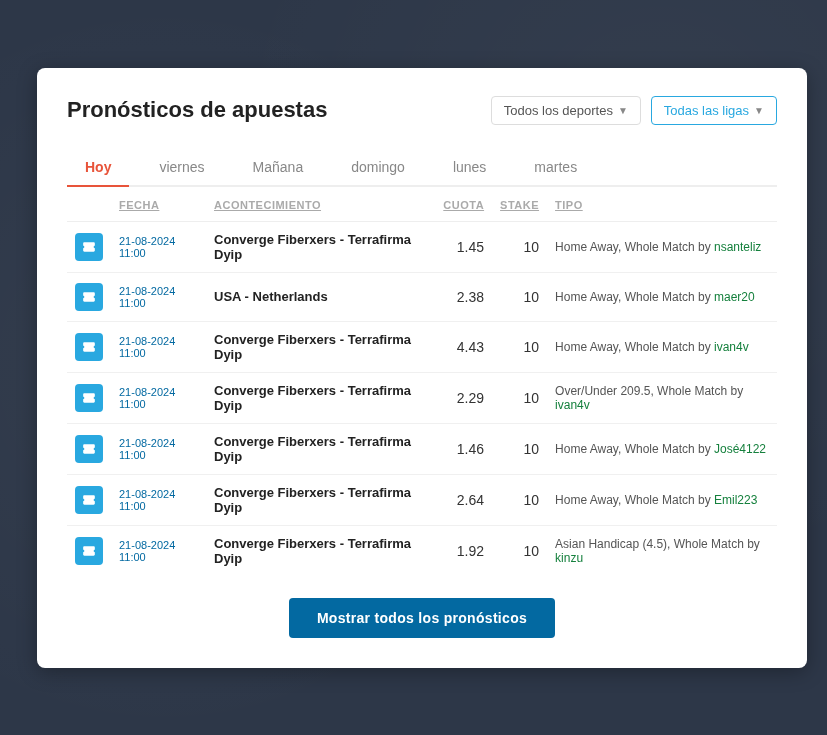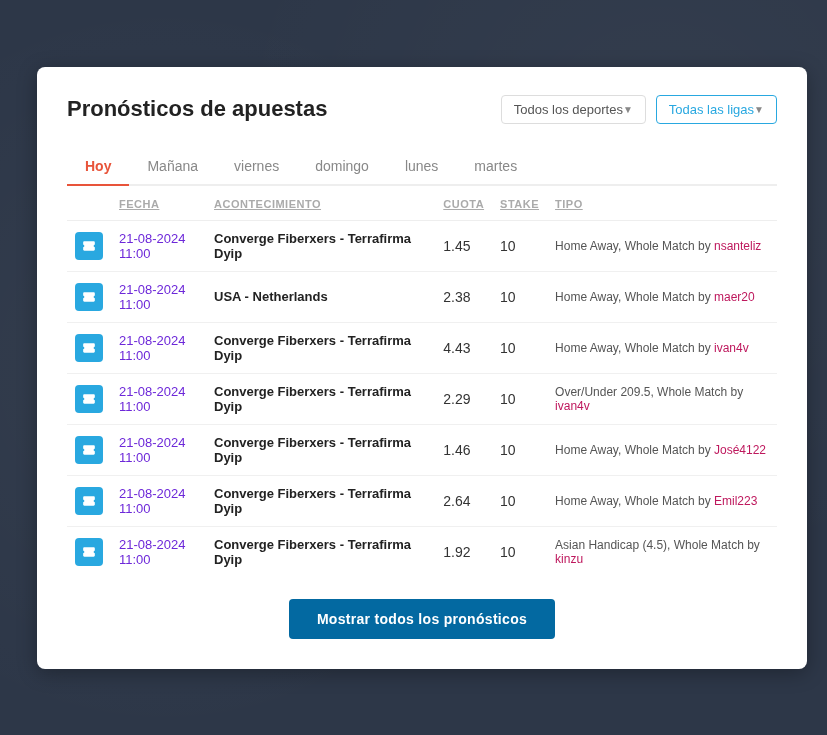--- a/index.html
+++ b/index.html
@@ -34,39 +34,40 @@
       color: #222;
     }
     .header-filters {
       display: flex;
       gap: 10px;
       align-items: center;
     }
     .filter-btn {
       display: flex;
       align-items: center;
+      gap: 5px;
       padding: 6px 12px;
       border: 1px solid #ddd;
       border-radius: 4px;
       background: #fff;
       font-size: 13px;
       color: #555;
       cursor: pointer;
     }
     .filter-btn .chevron {
       font-size: 10px;
       color: #888;
     }
     .filter-btn.active-filter {
       color: #29a8e0;
       border-color: #29a8e0;
     }
     .tabs {
       display: flex;
-      gap: 0;
+      gap: 12px;
       border-bottom: 2px solid #eee;
       margin-bottom: 0;
     }
     .tab {
       padding: 10px 18px;
       font-size: 14px;
       color: #888;
       cursor: pointer;
       border-bottom: 2px solid transparent;
       margin-bottom: -2px;
@@ -114,39 +115,40 @@
       height: 28px;
       background: #29a8e0;
       border-radius: 4px;
       display: flex;
       align-items: center;
       justify-content: center;
       color: white;
       font-size: 14px;
     }
     .date-cell {
-      color: #6d28d9;
-      font-size: 13px;
+      color: #0369a1;
+      font-size: 11px;
       min-width: 95px;
     }
     .event-name {
       font-weight: 700;
       font-size: 13px;
       color: #222;
     }
     .cuota-val, .stake-val {
       font-size: 14px;
       color: #333;
+      text-align: right;
     }
     .tipo-cell {
       font-size: 12px;
       color: #555;
     }
     .tipo-cell a, .user-link {
-      color: #be185d;
+      color: #15803d;
       text-decoration: none;
     }
     .show-all-btn {
       display: block;
       margin: 22px auto 0;
       padding: 12px 28px;
       background: #0369a1;
       color: white;
       border: none;
       border-radius: 4px;
@@ -170,22 +172,22 @@
       <button class="filter-btn active-filter">
         <span>Todas las ligas</span>
         <span class="chevron">▼</span>
       </button>
     </div>
   </div>
 
   <div class="tabs">
 
   <div class="tab active">Hoy</div>
+      <div class="tab">viernes</div>
       <div class="tab">Mañana</div>
-      <div class="tab">viernes</div>
       <div class="tab">domingo</div>
       <div class="tab">lunes</div>
       <div class="tab">martes</div>
     </div>
 
   <table>
     <thead>
       <tr>
         <th></th>
         <th>FECHA</th>

